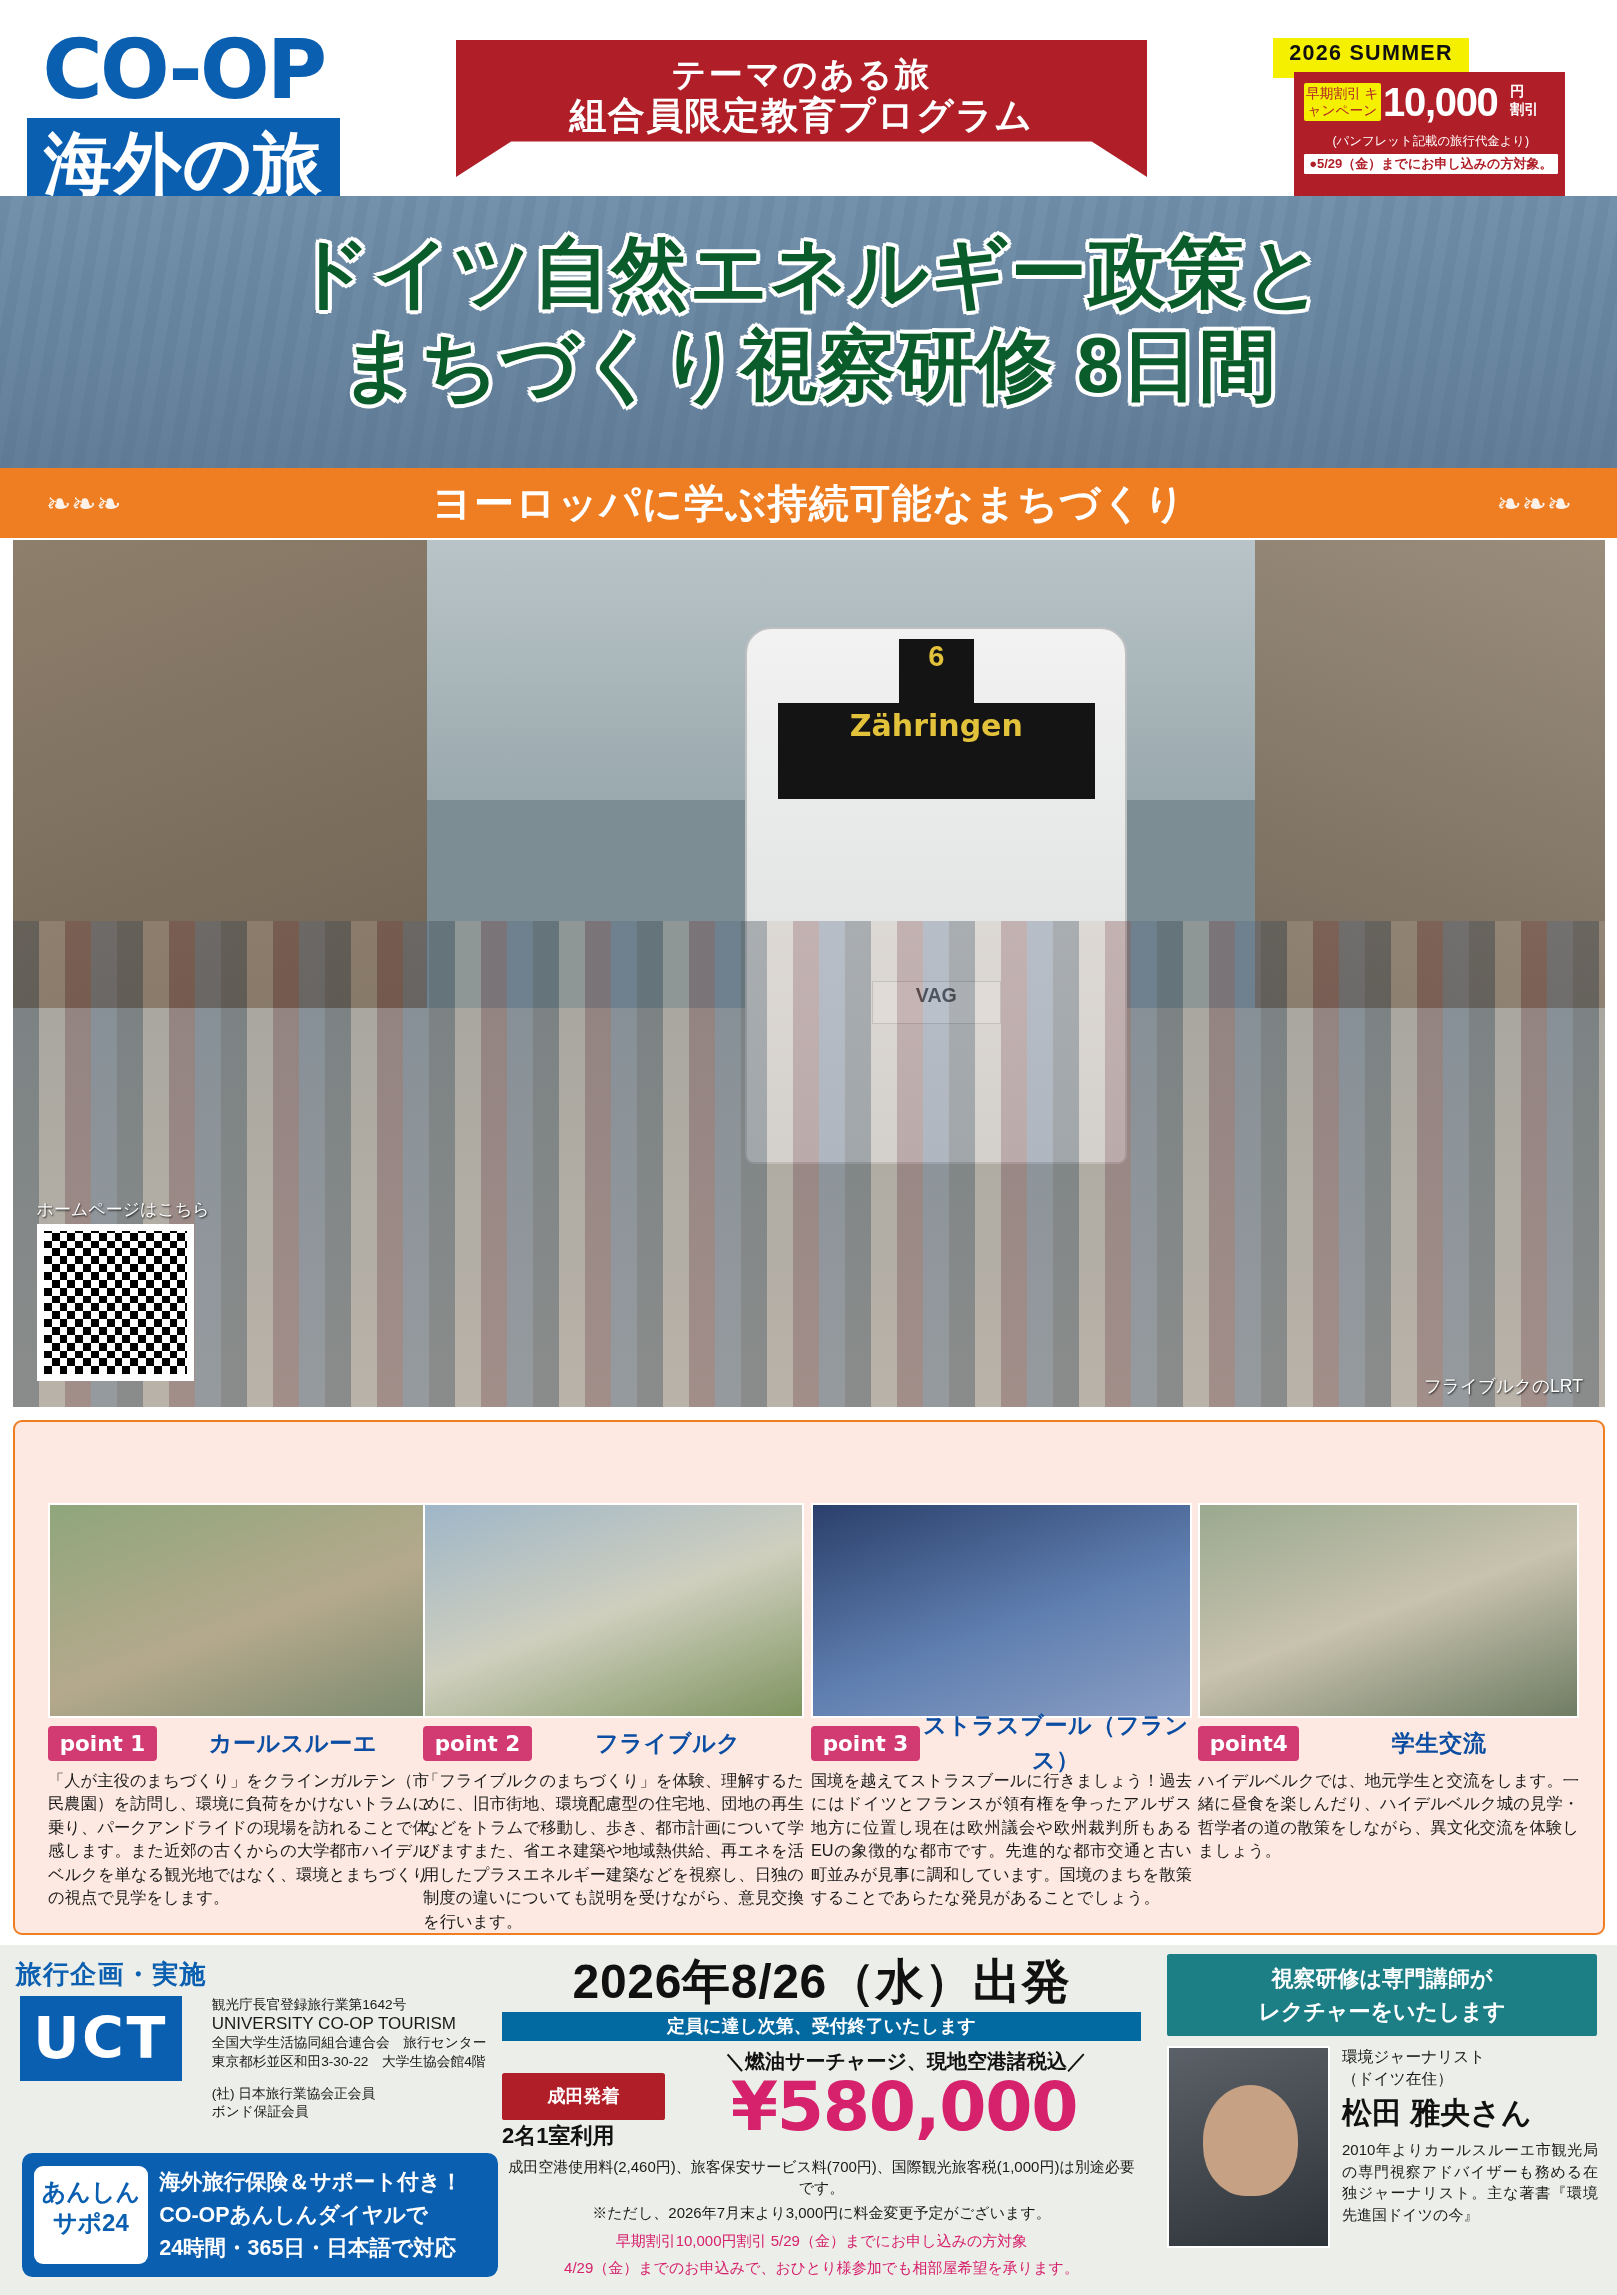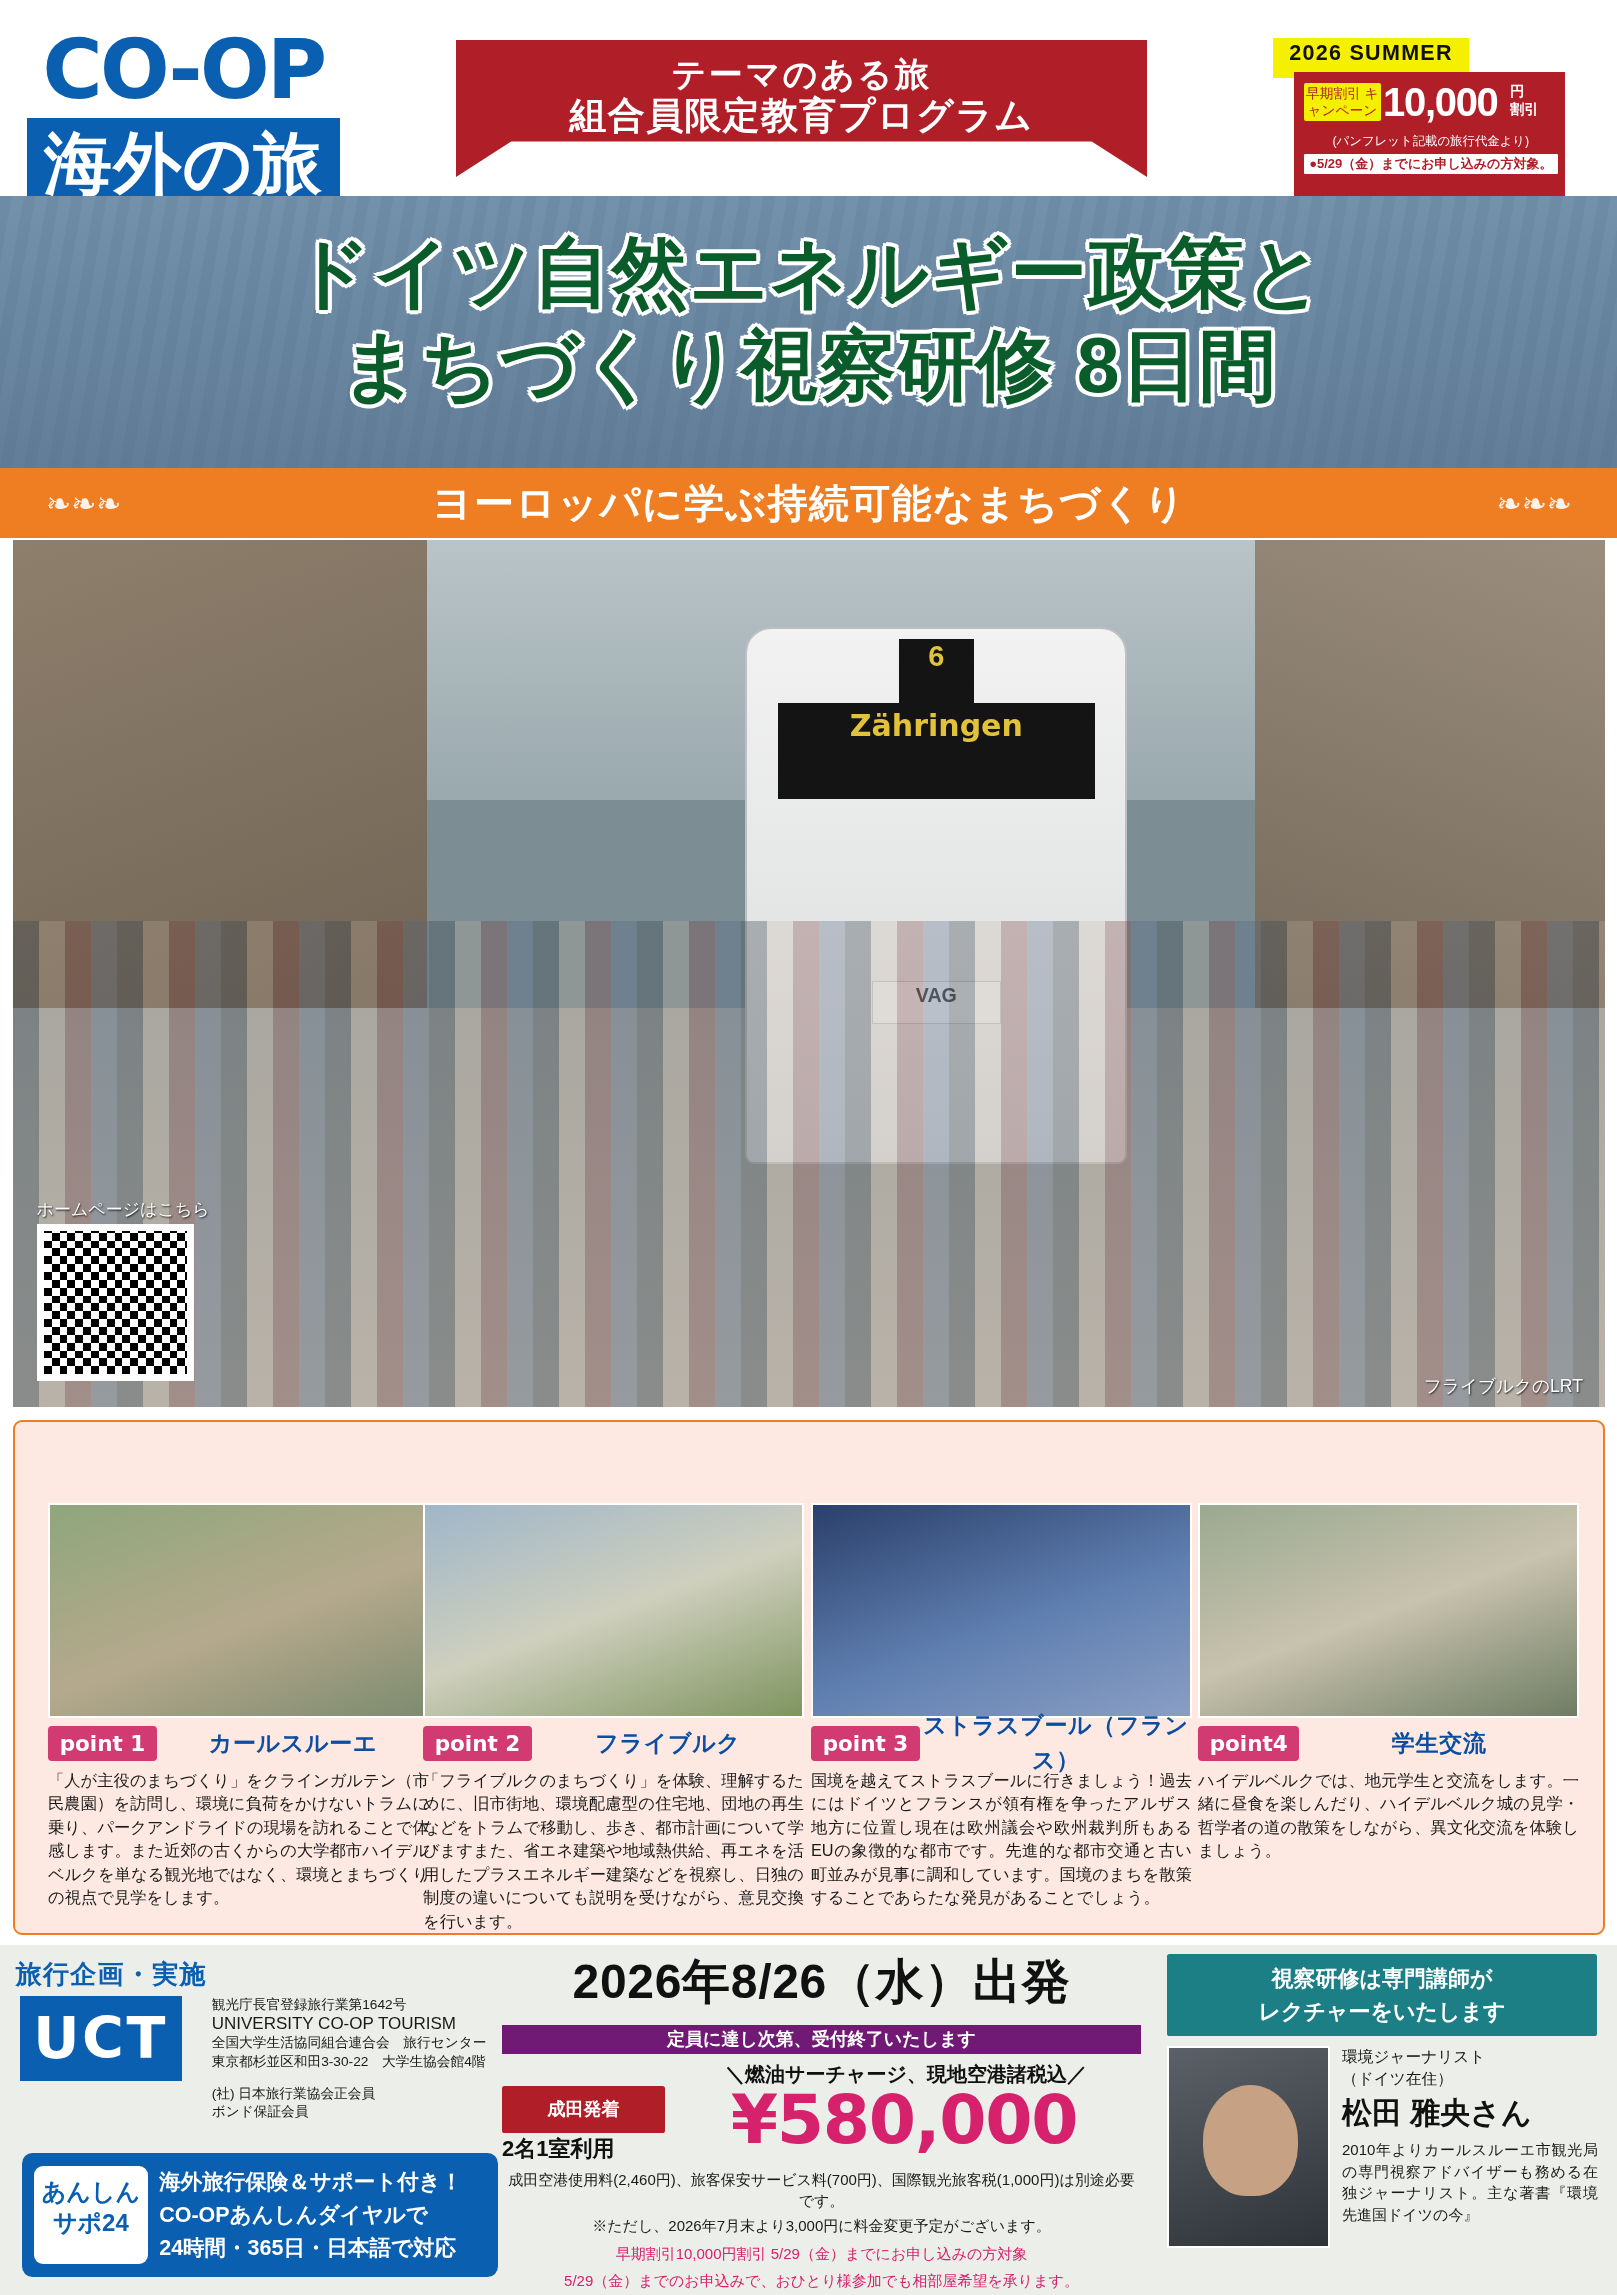--- a/index.html
+++ b/index.html
@@ -474,22 +474,22 @@
   }
   .dep-date {
     color: #111111;
     font-size: 48px;
     font-weight: bold;
     line-height: 60px;
     text-align: center;
     letter-spacing: 0.7px;
   }
   .dep-note {
-    margin-top: 13px;
-    background: #701a75;
+    margin-top: 0;
+    background: #0369a1;
     color: #ffffff;
     font-size: 18px;
     font-weight: bold;
     line-height: 29px;
     text-align: center;
   }
   .price-row {
     position: relative;
     margin-top: 7.8px;
     height: 104px;
@@ -749,21 +749,21 @@
       <div class="price-row">
         <div class="narita-tag">成田発着</div>
         <div class="room-note">2名1室利用</div>
         <div class="surcharge">＼燃油サーチャージ、現地空港諸税込／</div>
         <div class="price-main">¥580,000</div>
       </div>
 
       <div class="fine1">成田空港使用料(2,460円)、旅客保安サービス料(700円)、国際観光旅客税(1,000円)は別途必要です。</div>
       <div class="fine1">※ただし、2026年7月末より3,000円に料金変更予定がございます。</div>
       <div class="fine2">早期割引10,000円割引 5/29（金）までにお申し込みの方対象</div>
-      <div class="fine2">5/29（金）までのお申込みで、おひとり様参加でも相部屋希望を承ります。</div>
+      <div class="fine2">4/29（金）までのお申込みで、おひとり様参加でも相部屋希望を承ります。</div>
     </div>
 
     <div class="footer-right">
       <div class="lec-head">
         <div>視察研修は専門講師が</div>
         <div>レクチャーをいたします</div>
       </div>
       <div class="lec-body">
         <div class="lec-photo">
           <div class="face"></div>

